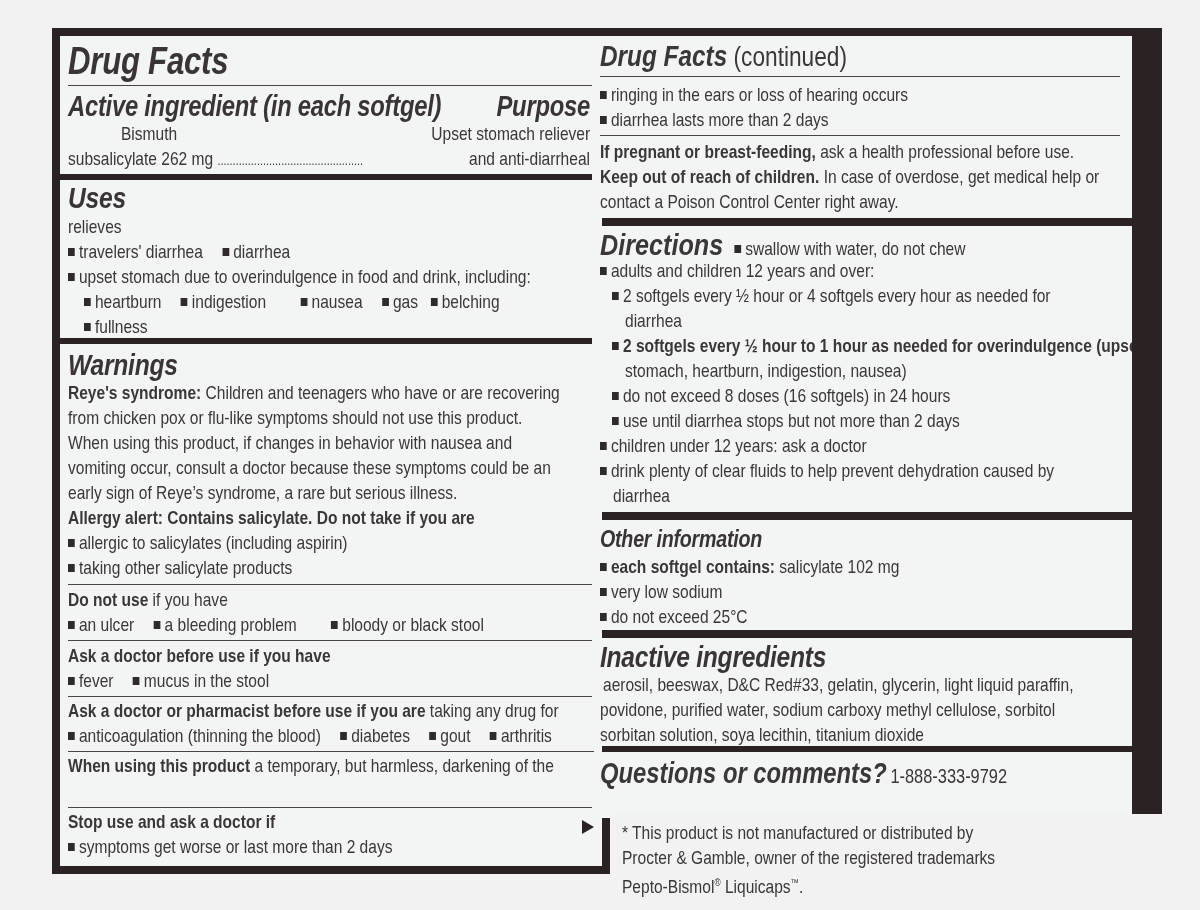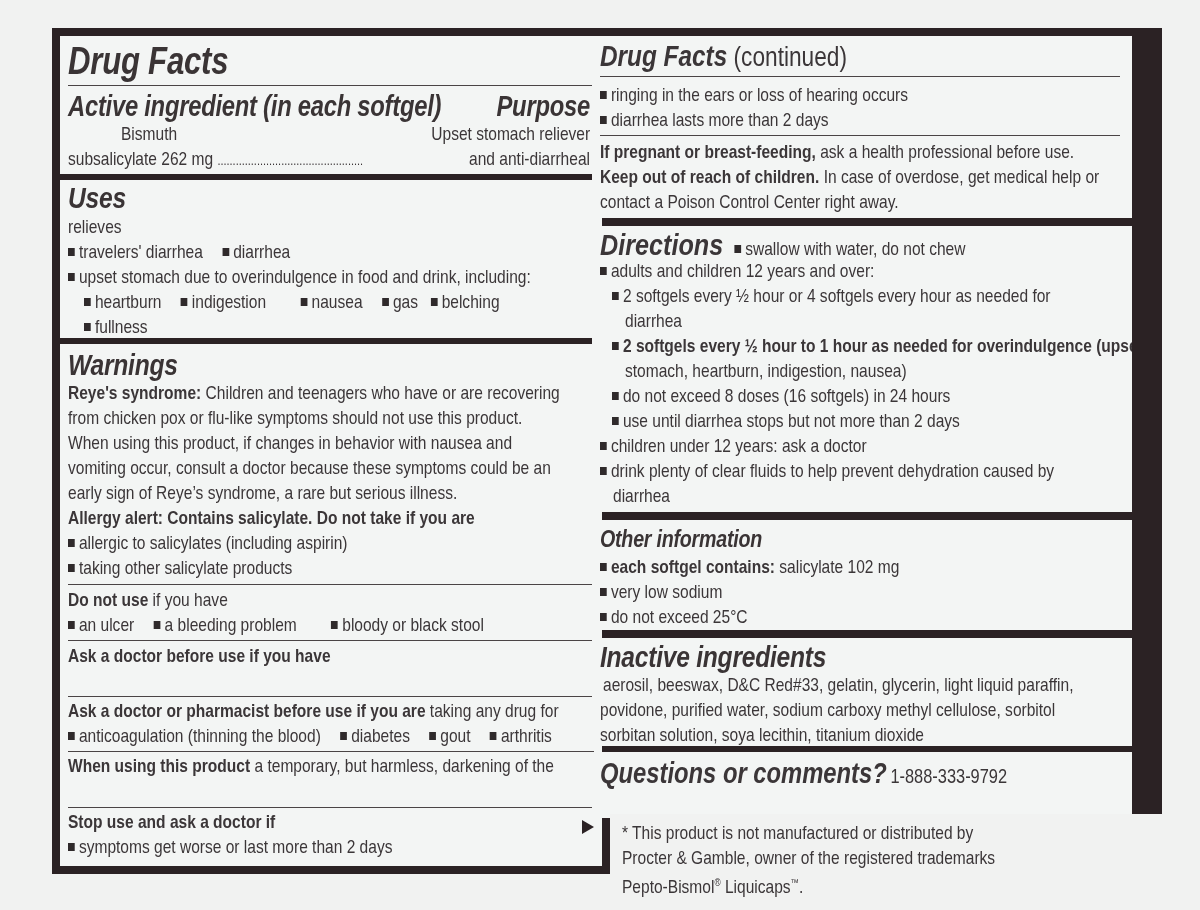--- a/index.html
+++ b/index.html
@@ -121,20 +121,24 @@
     <div class="line"><span class="cond">
       <span class="sq"></span><span>an ulcer</span><span class="gap"></span>
       <span class="sq"></span><span>a bleeding problem</span><span class="gap"></span><span class="gap"></span>
       <span class="sq"></span><span>bloody or black stool</span>
     </span></div>
   </div>
 
   <div class="sep" style="top:296px;"></div>
   <div style="position:absolute;left:8px;top:299px;">
     <div class="line"><span class="cond b">Ask a doctor before use if you have</span></div>
+    <div class="line"><span class="cond">
+      <span class="sq"></span><span>fever</span><span class="gap"></span>
+      <span class="sq"></span><span>mucus in the stool</span>
+    </span></div>
   </div>
 
   <div class="sep" style="top:352px;"></div>
   <div style="position:absolute;left:8px;top:354px;">
     <div class="line"><span class="cond"><span class="b">Ask a doctor or pharmacist before use if you are</span><span> taking any drug for</span></span></div>
     <div class="line"><span class="cond">
       <span class="sq"></span><span>anticoagulation (thinning the blood)</span><span class="gap"></span>
       <span class="sq"></span><span>diabetes</span><span class="gap"></span>
       <span class="sq"></span><span>gout</span><span class="gap"></span>
       <span class="sq"></span><span>arthritis</span>

